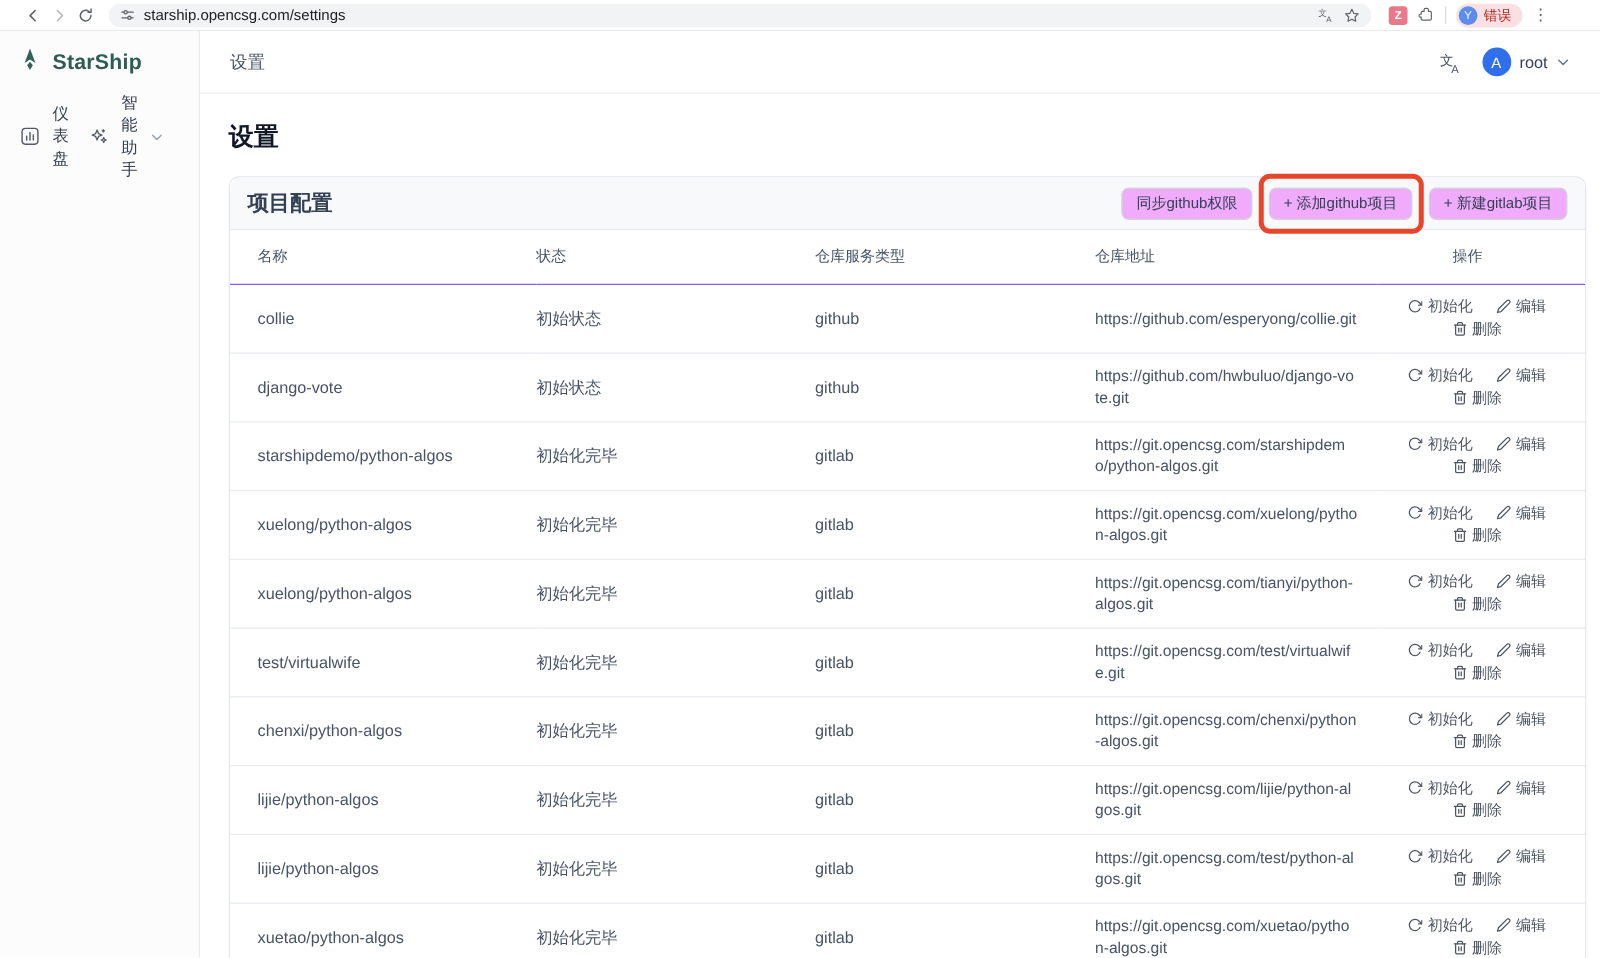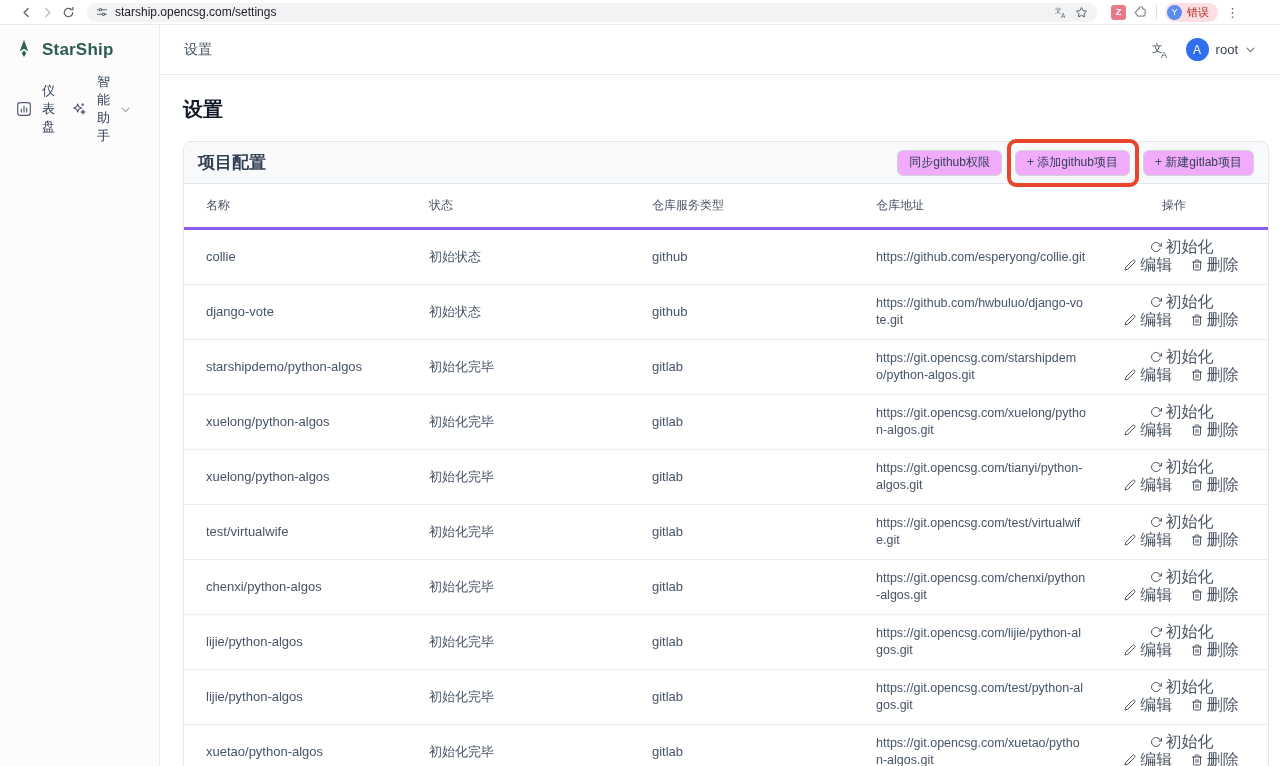--- a/index.html
+++ b/index.html
@@ -57,26 +57,26 @@
   .card-title { font-size:17px; font-weight:600; color:#344054; }
   .btn-group { margin-left:auto; display:flex; align-items:center; gap:13px; }
   .btn { height:26px; padding:0 11px; background:#f0abfc; border:1px solid #d0d5dd; border-radius:6px;
     font-size:12px; color:#344054; display:flex; align-items:center; white-space:nowrap; cursor:pointer;
     font-family:inherit; }
   .annot-wrap { position:relative; display:inline-flex; }
   .annotation-box { position:absolute; left:-8px; right:-9px; top:-11px; bottom:-11px;
     border:4px solid #e8462b; border-radius:9px; pointer-events:none; z-index:5; }
 
   table { width:100%; border-collapse:collapse; table-layout:fixed; }
-  th { text-align:left; font-size:12px; font-weight:500; color:#475467; padding:13px 16px 13px 0; border-bottom:3px solid #8b5cf6; }
+  th { text-align:left; font-size:12px; font-weight:500; color:#475467; padding:13px 16px 13px 0; border-bottom:1px solid #8b5cf6; }
   td { font-size:13px; color:#475467; padding:9px 16px 9px 0; border-bottom:1px solid #eaecf0; vertical-align:middle; line-height:16px; }
   th.first, td.first { padding-left:22px; }
   th.last, td.last { text-align:center; padding-right:22px; padding-left:0; }
   td.c-url { font-size:12.5px; word-break:break-all; line-height:17px; }
-  .action-link { display:inline-flex; align-items:center; gap:4px; color:#4b5563; font-size:16px;
+  .action-link { display:inline-flex; align-items:center; gap:4px; color:#4b5563; font-size:12px;
     margin-left:15px; white-space:nowrap; cursor:pointer; }
   .action-link svg { display:block; }
 </style>
 </head>
 <body>
 
 <div class="chrome-bar">
   <span class="cicon">
     <svg width="13" height="13" viewBox="0 0 16 16">
         <path d="M10 3 5 8l5 5" fill="none" stroke="currentColor" stroke-width="1.6" stroke-linecap="round" stroke-linejoin="round"></path>

